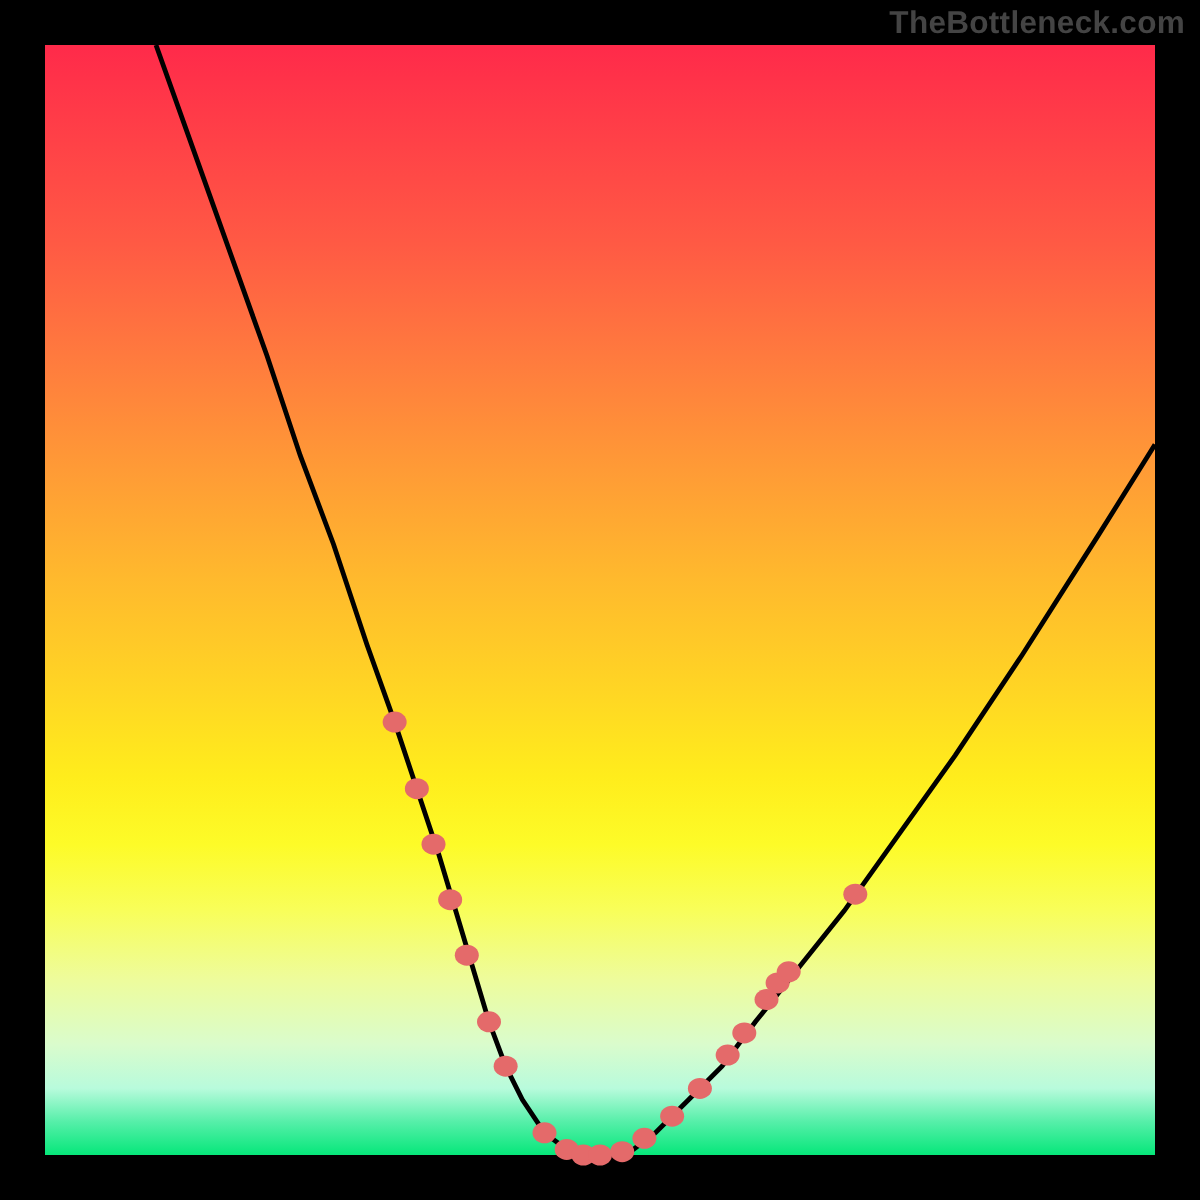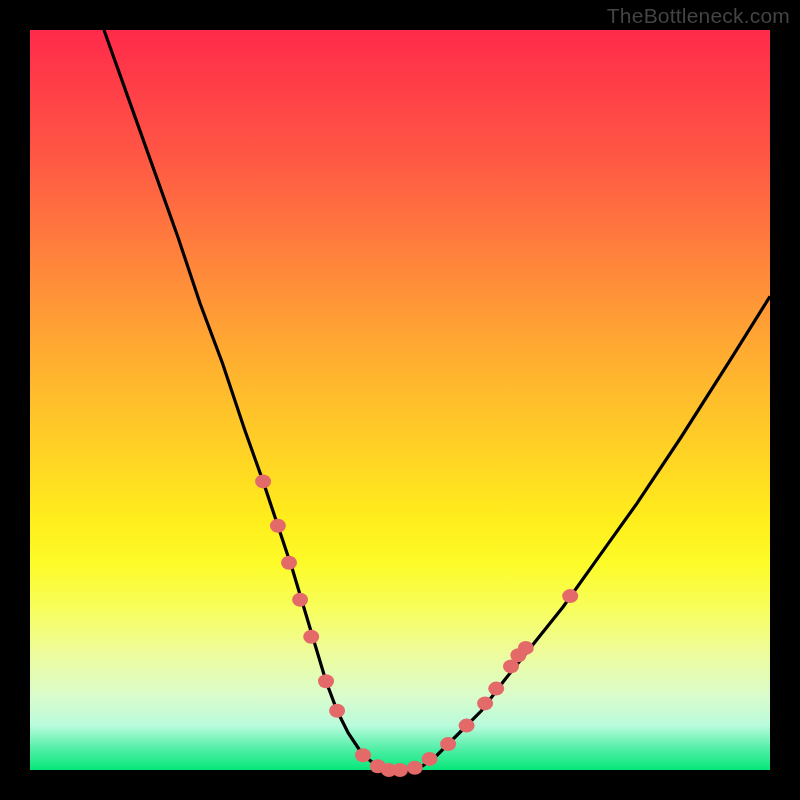--- a/index.html
+++ b/index.html
@@ -41,21 +41,21 @@
       #b8fbdc 94%,
       #56efa9 97%,
       #06e77a 100%);
   }
   .attr {
     position: absolute;
     top: 4px;
     right: 10px;
     color: #444;
     font-size: 21px;
-    font-weight: normal;
+    font-weight: bold;
     letter-spacing: 0.2px;
     user-select: none;
   }
   svg.curve {
     position: absolute;
     left: 0;
     top: 0;
     width: 740px;
     height: 740px;
     overflow: visible;

